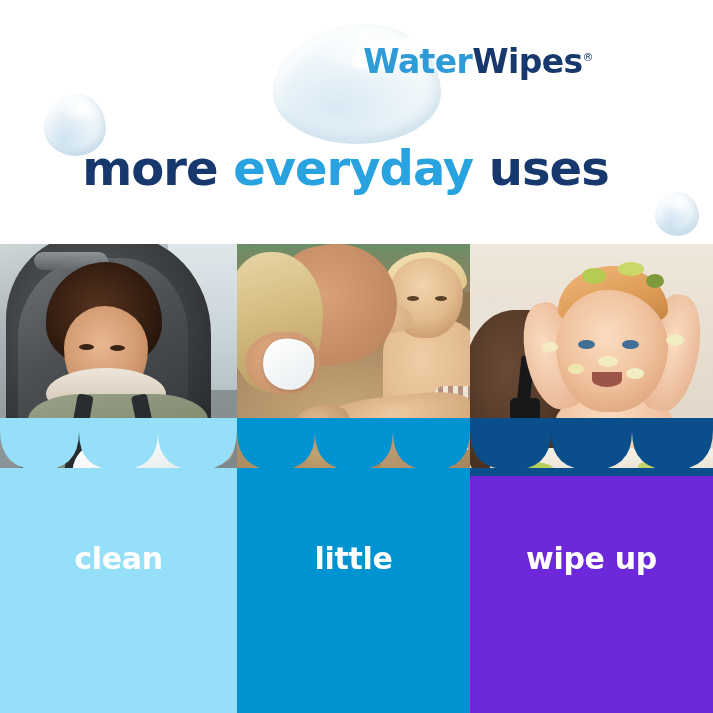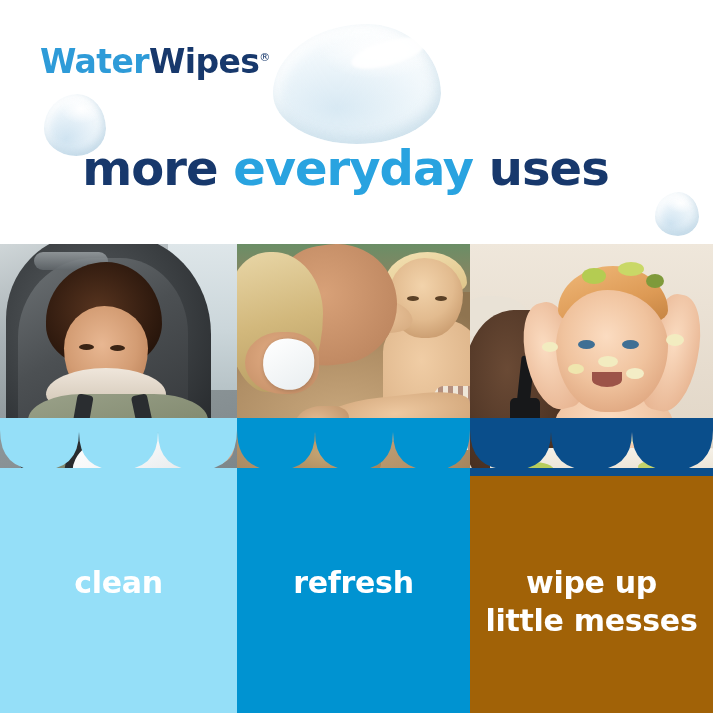--- a/index.html
+++ b/index.html
@@ -55,27 +55,26 @@
     background: rgba(255,255,255,0.9);
     transform: rotate(-16deg);
     filter: blur(1.2px);
   }
 
   .logo {
     position: absolute;
     left: 0;
     top: 42px;
     width: 593px;
-    text-align: left;
+    text-align: right;
     font-size: 33px;
     font-weight: bold;
     letter-spacing: -0.6px;
     white-space: nowrap;
     font-family: "DejaVu Sans", sans-serif;
-    padding-left: 40px;
   }
   .logo .lw-water { color: #2E9BD8; }
   .logo .lw-wipes { color: #17386C; }
   .logo .lw-reg {
     color: #17386C;
     font-size: 11px;
     vertical-align: super;
     font-weight: normal;
   }
 
@@ -117,21 +116,21 @@
     height: 469px;
   }
   .panel {
     position: absolute;
     top: 0;
     height: 469px;
     overflow: hidden;
   }
   .panel-1 { left: 0px;   width: 237px; background: #95DFF8; }
   .panel-2 { left: 237px; width: 233px; background: #0093D1; }
-  .panel-3 { left: 470px; width: 243px; background: #a16207; }
+  .panel-3 { left: 470px; width: 243px; background: #6d28d9; }
 
   
   .photo {
     position: absolute;
     left: 0;
     top: 0;
     width: 100%;
     height: 232px;
     overflow: hidden;
   }
@@ -155,21 +154,20 @@
     left: 0;
     width: 100%;
     top: 296px;
     text-align: center;
     color: #ffffff;
     font-size: 30px;
     font-weight: bold;
     line-height: 1.25;
     letter-spacing: -0.3px;
     font-family: "DejaVu Sans", sans-serif;
-    margin-top: 24px;
   }
   .caption .cap-line { display: block; white-space: nowrap; }
 
   
   .p1-bg {
     position: absolute; inset: 0;
     background: linear-gradient(160deg, #cfd6d8 0%, #a9b2b6 30%, #8d9699 60%, #7d8689 100%);
   }
   .p1-window {
     position: absolute; left: 168px; top: -4px; width: 90px; height: 150px;
@@ -458,21 +456,21 @@
           <div class="p2-mom-hand"></div>
           <div class="p2-wipe2"></div>
           <div class="p2-sandclump"></div>
         </div>
         <svg class="scallop" viewBox="0 0 233 60" preserveAspectRatio="none">
           <path d="M0,0 L0,12 Q0,52 39,52 Q78,52 78,14 Q78,52 117,52 Q156,52 156,14 Q156,52 195,52 Q233,52 233,12 L233,0 Z" fill="#0093D1"></path>
           <rect x="0" y="50" width="233" height="10" fill="#0093D1"></rect>
         </svg>
       </div>
       <div class="caption">
-        <span class="cap-line">refresh</span>
+        <span class="cap-line">little</span>
       </div>
     </div>
 
     <div class="panel panel-3">
       <div class="photo">
         <div class="photo-inner">
           <div class="p3-bg"></div>
           <div class="p3-chair-edge"></div>
           <div class="p3-chair"></div>
           <div class="p3-strap"></div>
@@ -499,18 +497,17 @@
           <div class="fd fd-k"></div>
           <div class="fd fd-l"></div>
         </div>
         <svg class="scallop" viewBox="0 0 243 60" preserveAspectRatio="none">
           <path d="M0,0 L0,12 Q0,52 41,52 Q81,52 81,14 Q81,52 121,52 Q162,52 162,14 Q162,52 202,52 Q243,52 243,12 L243,0 Z" fill="#0A4E8B"></path>
           <rect x="0" y="50" width="243" height="10" fill="#0A4E8B"></rect>
         </svg>
       </div>
       <div class="caption">
         <span class="cap-line">wipe up</span>
-        <span class="cap-line">little messes</span>
       </div>
     </div>
 
   </div>
 </div>
 
 </body></html>

